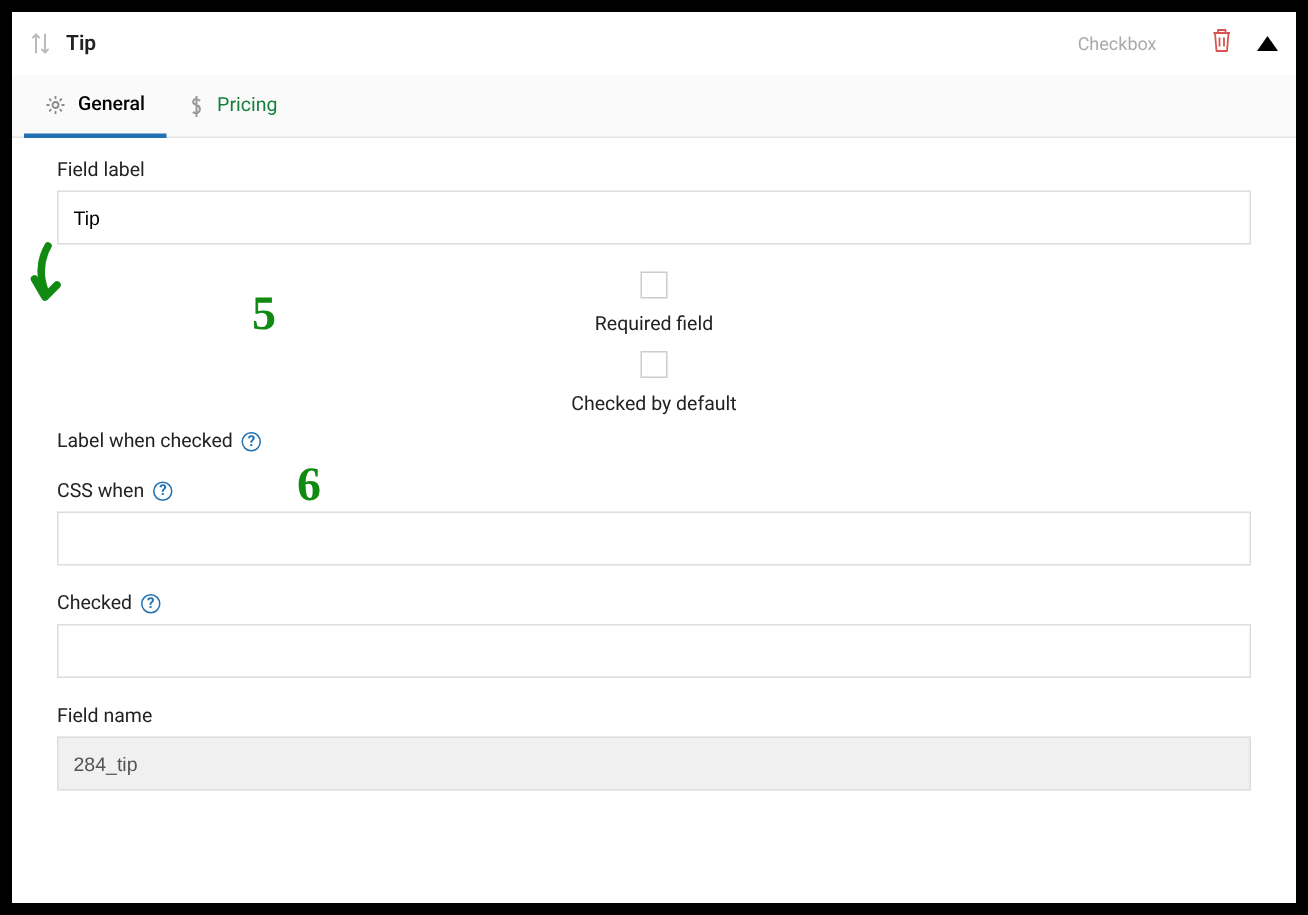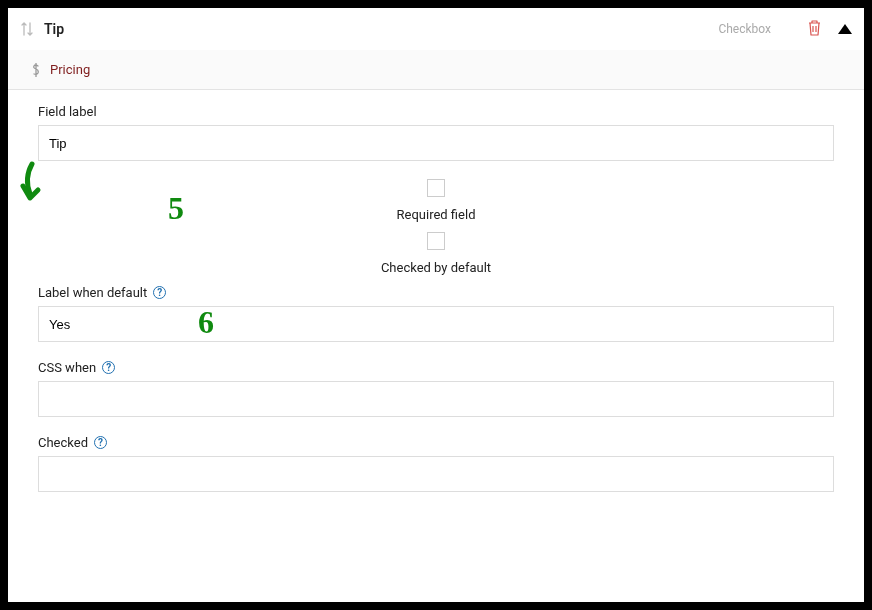--- a/index.html
+++ b/index.html
@@ -56,21 +56,21 @@
 .tabs {
   display: flex;
   border-bottom: 1px solid #e3e3e3;
   background: #fafafa;
   padding: 0 8px;
 }
 .tab {
   display: flex;
   align-items: center;
   padding: 12px 14px;
-  color: #7f1d1d;
+  color: #15803d;
   cursor: pointer;
   font-size: 13px;
   gap: 8px;
 }
 .tab.active {
   color: #000;
   border-bottom: 3px solid #2271b1;
   margin-bottom: -1px;
   font-weight: 500;
 }
@@ -157,20 +157,29 @@
     <span class="type-label">Checkbox</span>
     <span class="trash-icon">
       <svg width="15" height="16" viewBox="0 0 15 16">
           <path d="M2 3 L13 3 M5 3 L5 1 L10 1 L10 3 M3 3 L4 15 L11 15 L12 3 M6 6 L6 12 M9 6 L9 12" stroke="#d9534f" stroke-width="1.2" fill="none" stroke-linejoin="round"></path>
         </svg>
     </span>
     <span class="caret-up"></span>
   </div>
 
   <div class="tabs">
+    <div class="tab active">
+      <span class="ticon">
+        <svg width="14" height="14" viewBox="0 0 14 14">
+            <circle cx="7" cy="7" r="2" fill="none" stroke="#888" stroke-width="1.2"></circle>
+            <path d="M7 1 L7 3 M7 11 L7 13 M1 7 L3 7 M11 7 L13 7 M2.8 2.8 L4.2 4.2 M9.8 9.8 L11.2 11.2 M2.8 11.2 L4.2 9.8 M9.8 4.2 L11.2 2.8" stroke="#888" stroke-width="1.2"></path>
+          </svg>
+      </span>
+      <span>General</span>
+    </div>
     <div class="tab">
       <span class="ticon">
         <svg width="12" height="14" viewBox="0 0 12 14">
             <path d="M8 3 Q5 1 4 3 Q3 5 6 6 Q9 7 8 10 Q7 12 4 11 M6 0 L6 14" stroke="#999" stroke-width="1.3" fill="none" stroke-linecap="round"></path>
           </svg>
       </span>
       <span>Pricing</span>
     </div>
   </div>
 
@@ -186,42 +195,45 @@
       <span class="check-label">Required field</span>
     </div>
 
     <div class="check-row" style="">
       <span class="chk"></span>
       <span class="check-label">Checked by default</span>
     </div>
 
     <div class="field-group">
       <div class="field-label">
-        <span>Label when default</span>
+        <span>Label when checked</span>
         <span class="help-icon">?</span>
       </div>
-      <input class="text-input" value="Yes" style="">
     </div>
 
     <div class="field-group">
       <div class="field-label">
         <span>CSS when</span>
         <span class="help-icon">?</span>
       </div>
       <input class="text-input" value="" style="">
     </div>
 
     <div class="field-group">
       <div class="field-label">
         <span>Checked</span>
         <span class="help-icon">?</span>
       </div>
       <input class="text-input" value="" style="">
     </div>
 
+    <div class="field-group">
+      <div class="field-label">Field name</div>
+      <input class="text-input readonly" readonly="" value="284_tip" style="">
+    </div>
 
   </div>
 
   <svg class="arrow-annot" width="28" height="44">
     <path d="M16 4 Q8 18 14 34" stroke="#108a10" stroke-width="5" fill="none" stroke-linecap="round"></path>
     <path d="M7 26 L14 38 L22 30" stroke="#108a10" stroke-width="5" fill="none" stroke-linecap="round" stroke-linejoin="round"></path>
   </svg>
   <div class="annot n5">5</div>
   <div class="annot n6">6</div>
 

